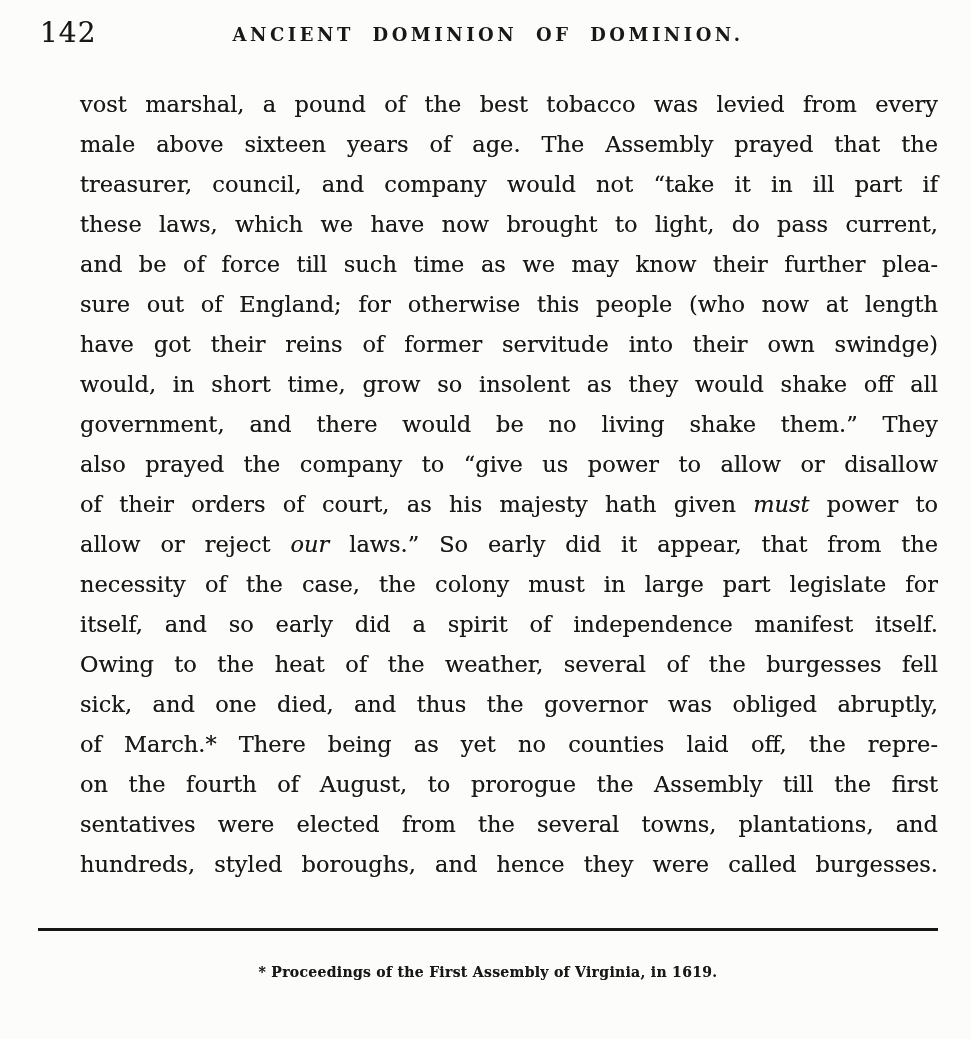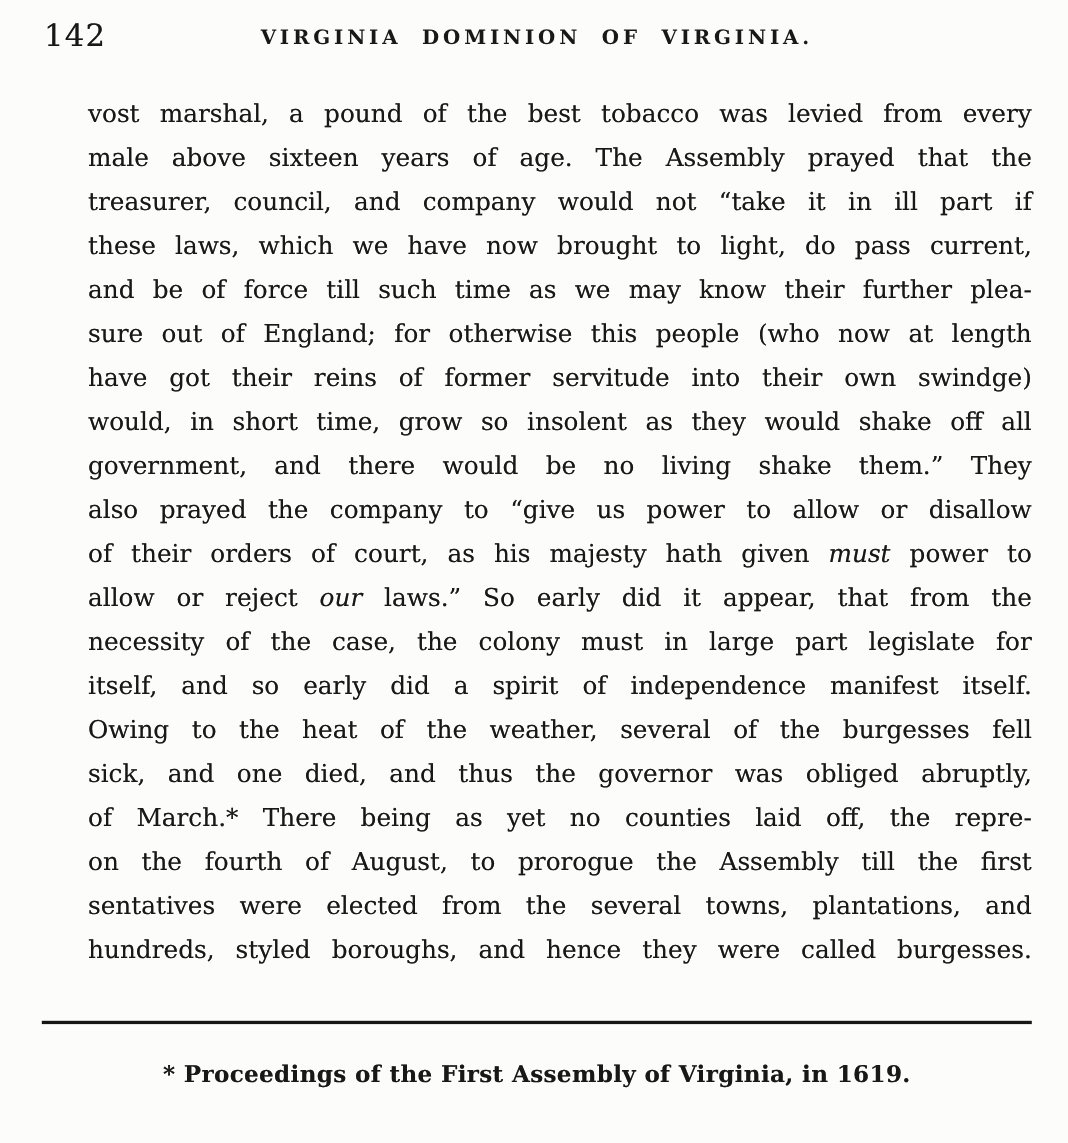--- a/index.html
+++ b/index.html
@@ -48,34 +48,34 @@
   .it { font-style: italic; }
   .footrule {
     margin-top: 44px;
     border: none;
     border-top: 3px solid #161616;
     width: 100%;
   }
   .footnote {
     margin-top: 33px;
     text-align: center;
-    font-size: 21px;
+    font-size: 14px;
     letter-spacing: 0.3px;
     font-weight: bold;
     text-shadow: 0 0 0.3px rgba(20,20,20,.5);
   }
 </style>
 </head>
 <body>
 
 <div class="page">
 
   <header class="head">
     <div class="pagenum">142</div>
-    <div class="running">VIRGINIA DOMINION OF VIRGINIA.</div>
+    <div class="running">ANCIENT DOMINION OF DOMINION.</div>
   </header>
 
   <main class="body-text">
       <div class="line"><span>vost marshal, a pound of the best tobacco was levied from every</span></div>
       <div class="line"><span>male above sixteen years of age.  The Assembly prayed that the</span></div>
       <div class="line"><span>treasurer, council, and company would not “take it in ill part if</span></div>
       <div class="line"><span>these laws, which we have now brought to light, do pass current,</span></div>
       <div class="line"><span>and be of force till such time as we may know their further plea-</span></div>
       <div class="line"><span>sure out of England; for otherwise this people (who now at length</span></div>
       <div class="line"><span>have got their reins of former servitude into their own swindge)</span></div>

